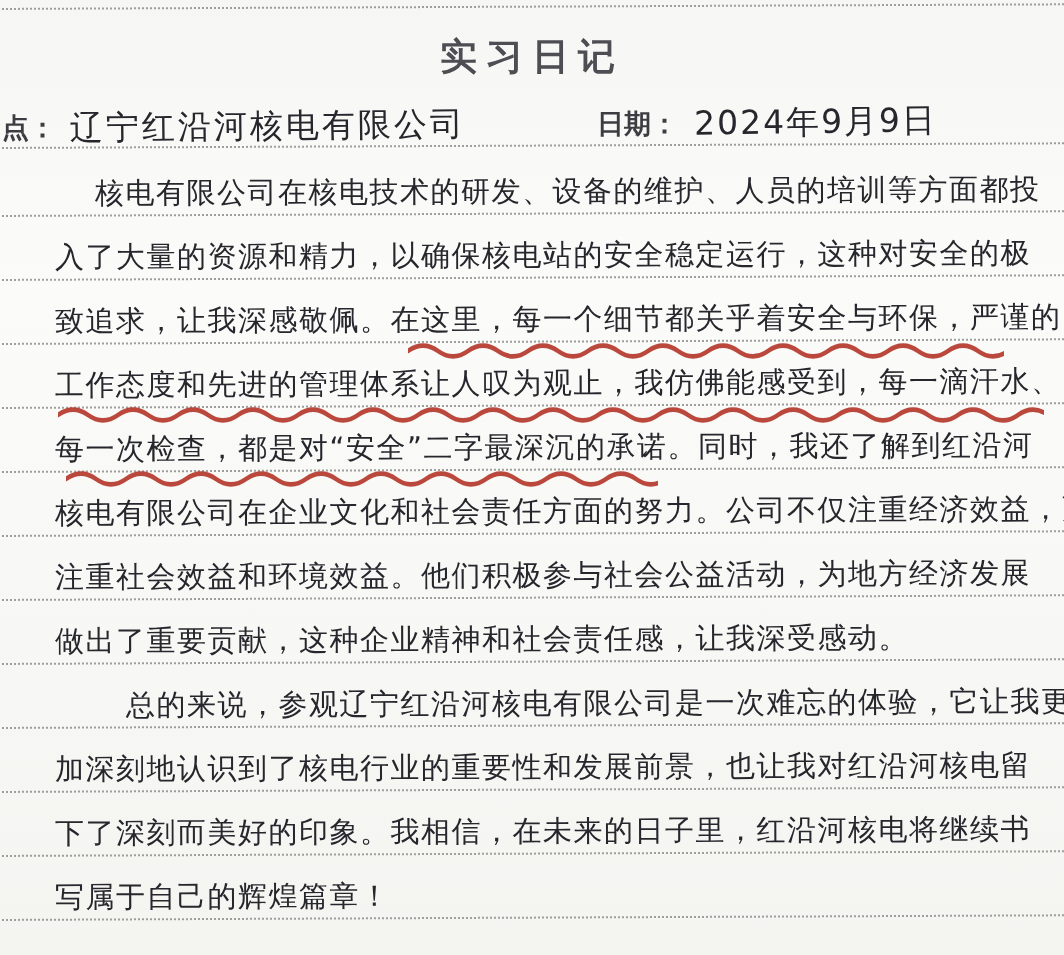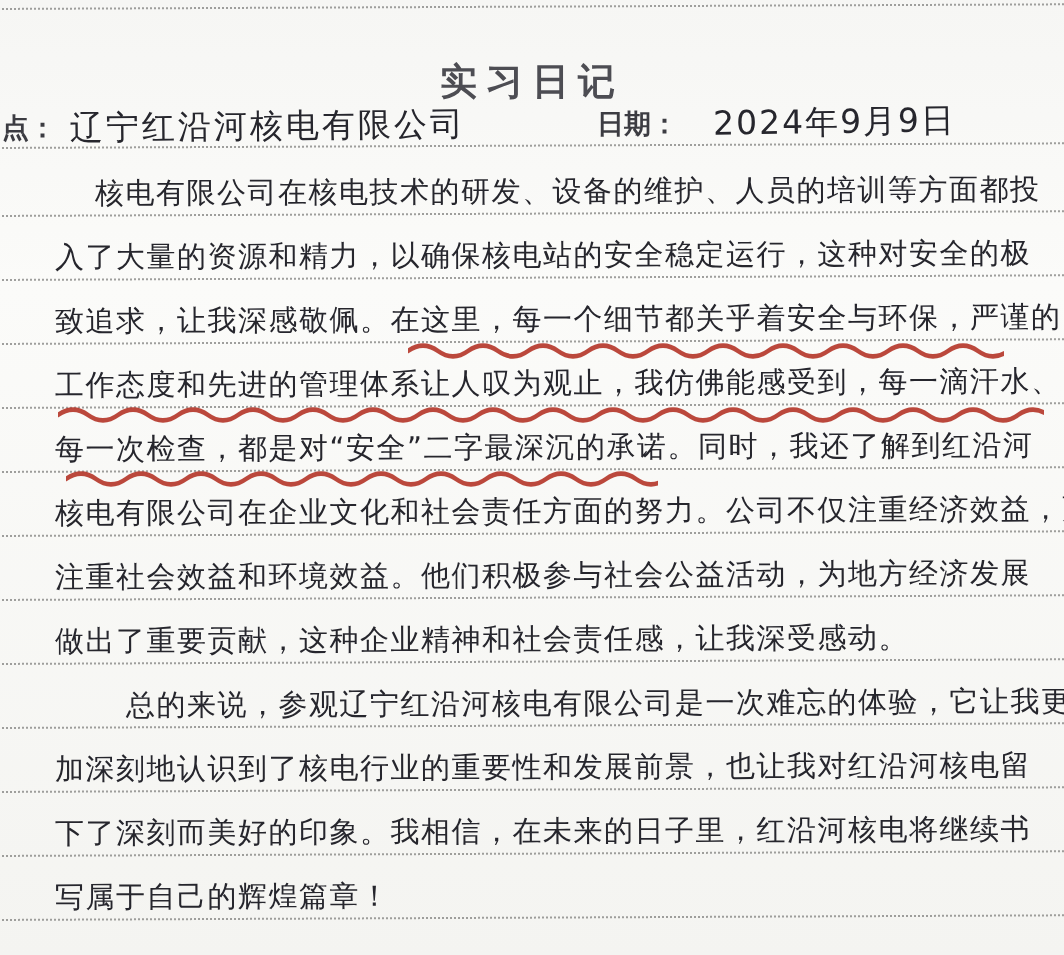--- a/index.html
+++ b/index.html
@@ -16,34 +16,33 @@
     opacity:.85;
     transform:rotate(-0.25deg);
     transform-origin:left center;
   }
   .doc-title{
     position:absolute;top:32px;left:0;width:1064px;
     text-align:center;
     font-family:Liberation Sans, sans-serif;
     font-weight:bold;font-size:37px;letter-spacing:9px;
     color:#4d4d53;
-    margin-top:25px;
   }
   .printed-label{
     font-family:"Liberation Sans",sans-serif;
     font-weight:bold;font-size:27px;color:#3c3c42;
   }
   .hand{
     font-family:"DejaVu Sans",sans-serif;
     color:#26262d;
     white-space:nowrap;
   }
   .header-location{position:absolute;top:104px;left:2px;display:flex;align-items:baseline;}
   .header-location .hand{font-size:33px;margin-left:14px;letter-spacing:3px;transform:rotate(-0.6deg);}
-  .header-date{position:absolute;top:100px;left:597px;display:flex;align-items:baseline;gap:19px;}
+  .header-date{position:absolute;top:100px;left:597px;display:flex;align-items:baseline;}
   .header-date .hand{font-size:33px;margin-left:16px;letter-spacing:2px;transform:rotate(-0.8deg);}
   .body-line{
     position:absolute;left:55px;
     font-size:29px;letter-spacing:1.5px;line-height:46px;
     transform:rotate(-0.25deg);
     transform-origin:left center;
   }
   .indent-1{left:95px;}
   .indent-2{left:126px;}
   .red-wave{position:absolute;height:18px;pointer-events:none;}

